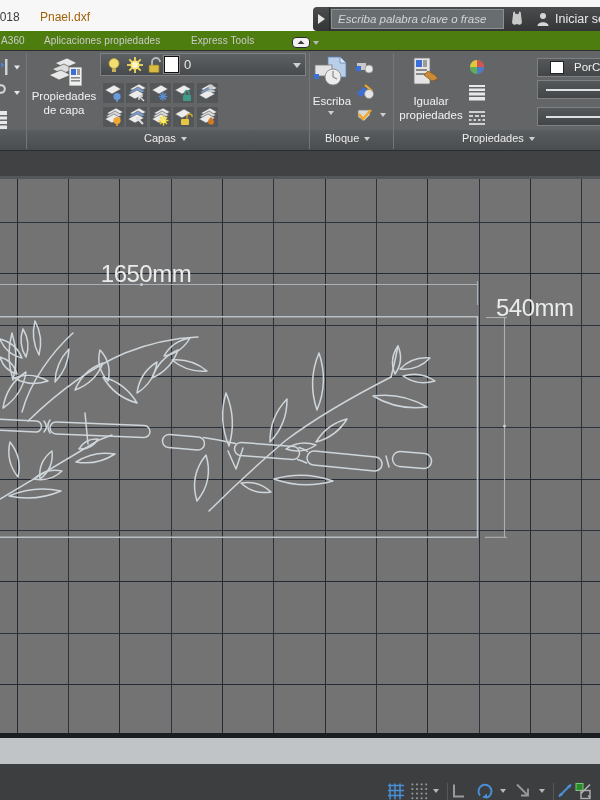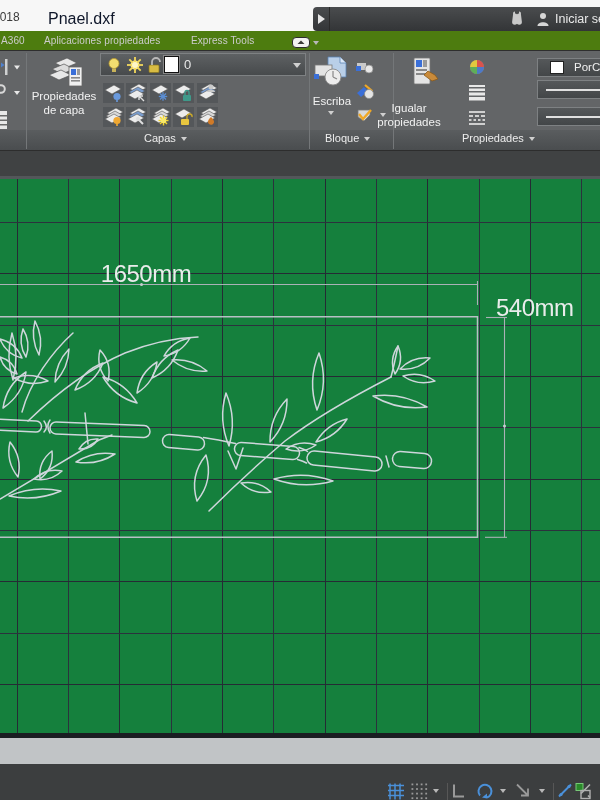--- a/index.html
+++ b/index.html
@@ -53,42 +53,43 @@
   border-right:4px solid transparent; }
 
 
 .pcombo { position:absolute; left:489px; width:111px; height:19px;
   background:linear-gradient(#55585a,#434648); border:1px solid #7e8183; color:#f0f0f0; font-size:11.5px;margin-left:48px; }
 
 
 #substrip { left:0; top:150px; width:600px; height:26px; background:#404243;
   border-top:1px solid #2d2d2d; }
 #canvastop { left:0; top:176px; width:600px; height:3px; background:#53575a; }
-#canvas { left:0; top:179px; width:600px; height:554px; background:#15803d; }
+#canvas { left:0; top:179px; width:600px; height:554px; background:#737373; }
 #canvasbottom { left:0; top:733px; width:600px; height:5px; background:#1a1d21; }
 #lightband { left:0; top:738px; width:600px; height:26px; background:#c1c4c6; }
 #statusbar { left:0; top:764px; width:600px; height:36px; background:#3c3e3f; }
 #coordbox { left:202px; top:18px; width:183px; height:18px; background:#48494a;
   color:#cfcfcf; font-size:12px; text-align:center; line-height:17px; white-space:pre; }
 .sbsep { position:absolute; top:19px; width:1px; height:17px; background:#575757; }
 .sbdd { position:absolute; width:0; height:0; border-top:4px solid #b8b8b8;
   border-left:3.5px solid transparent; border-right:3.5px solid transparent; }
 </style>
 </head>
 <body>
 <div id="page">
 
 <div class="abs" id="titlebar">
   <div class="abs" id="titletext">2018</div>
-  <div class="abs" style="left:48px; top:10px; font-size:16px; color:#0f172a; white-space:pre;">Pnael.dxf</div>
+  <div class="abs" style="left:40px; top:10px; font-size:12px; color:#a16207; white-space:pre;">Pnael.dxf</div>
 </div>
 <div class="abs" id="infocenter">
   <div class="abs" id="ic-arrowbtn">
         <div class="abs" id="ic-arrow"></div>
       </div>
+  <div class="abs" id="ic-input">Escriba palabra clave o frase</div>
   <svg class="abs" id="ic-binoc" width="20" height="17" viewBox="0 0 20 17" style="left:194px; top:4px">
     <g fill="#c9c9c9">
       <path d="M7 2.5 a2.5 2.5 0 0 1 2.5 2.5 v6 a2.7 2.7 0 1 1 -5.4 0 l1 -8 a1.9 1.9 0 0 1 1.9 -2.5 z" transform="translate(1,0)"></path>
       <path d="M13 2.5 a2.5 2.5 0 0 0 -2.5 2.5 v6 a2.7 2.7 0 1 0 5.4 0 l-1 -8 a1.9 1.9 0 0 0 -1.9 -2.5 z" transform="translate(-1,0)"></path>
       <rect x="8.3" y="5" width="3.4" height="4"></rect>
     </g>
   </svg>
   <svg class="abs" id="ic-user" width="17" height="18" viewBox="0 0 17 18">
     <circle cx="8" cy="6" r="3" fill="#d6d6d6"></circle>
     <path d="M2.5 16 C2.5 11 13.5 11 13.5 16 Z" fill="#d6d6d6"></path>
@@ -283,21 +284,21 @@
   <div class="rlabel" style="left:325px;text-align:center;">Bloque<span class="larrow"></span></div>
 
   <svg class="abs" style="left:412px; top:6px" width="30" height="30" viewBox="0 0 30 30">
     <rect x="2" y="1" width="16" height="26" rx="1" fill="#e4e4e4" stroke="#777" stroke-width="0.8"></rect>
     <rect x="4" y="3" width="6" height="7" fill="#3a6fd8"></rect>
     <rect x="11" y="3" width="4" height="7" fill="#9a9a9a"></rect>
     <rect x="4" y="12" width="11" height="2" fill="#888"></rect>
     <rect x="4" y="16" width="11" height="2" fill="#888"></rect>
     <path d="M12 18 l8 6 l6 -2 l-3 -4 l-7 -4 z" fill="#c98a3a" stroke="#8a5a1a" stroke-width="0.8"></path>
   </svg>
-  <div class="rtext" style="left:376px; top:44px; width:66px;margin-top:7px;">Igualar
+  <div class="rtext" style="left:398px; top:44px; width:66px;">Igualar
 propiedades</div>
   <svg class="abs" style="left:469px; top:8px" width="18" height="70" viewBox="0 0 18 70">
     <circle cx="8" cy="8" r="7" fill="#888"></circle>
     <path d="M8 8 L8 1 A7 7 0 0 1 15 8 Z" fill="#d8534d"></path>
     <path d="M8 8 L15 8 A7 7 0 0 1 8 15 Z" fill="#4d79c8"></path>
     <path d="M8 8 L8 15 A7 7 0 0 1 1 8 Z" fill="#5fae58"></path>
     <path d="M8 8 L1 8 A7 7 0 0 1 8 1 Z" fill="#e0c83e"></path>
     <g fill="#e8e8e8">
       <rect x="0" y="26" width="16" height="2"></rect>
       <rect x="0" y="29.5" width="16" height="2.5"></rect>

